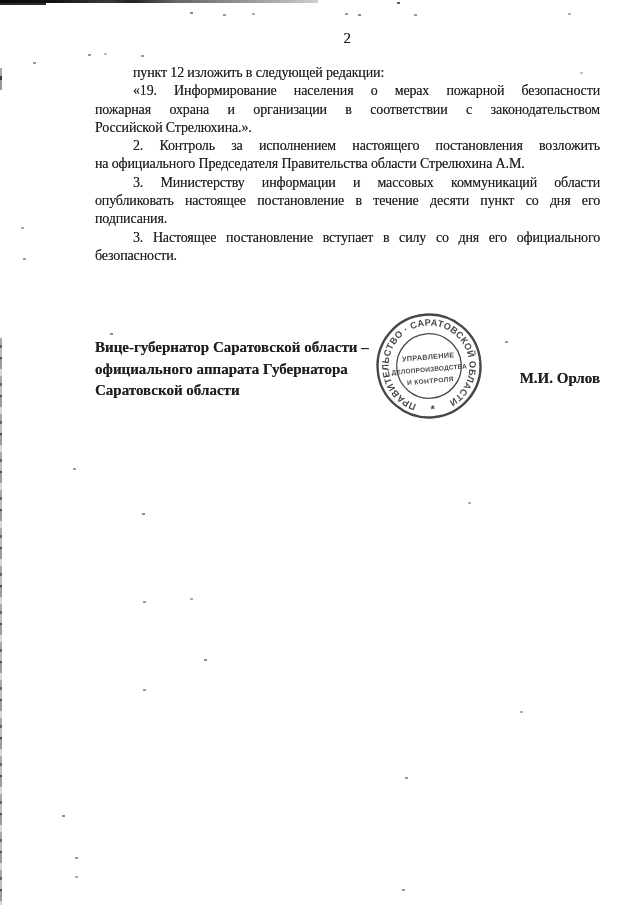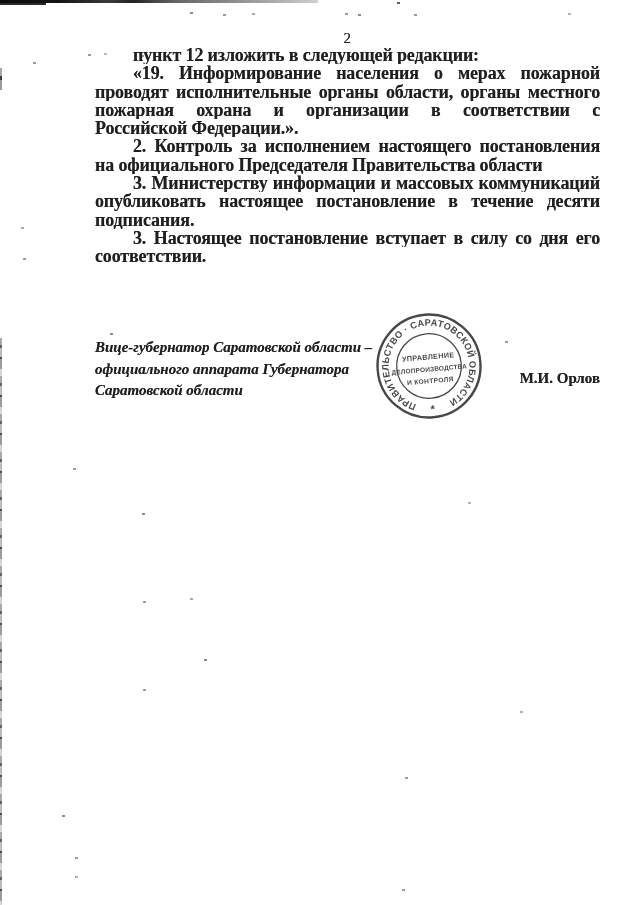--- a/index.html
+++ b/index.html
@@ -45,35 +45,34 @@
       75px 857px #9b9b9b, 75px 876px #ababab, 402px 889px #9b9b9b;
   }
 
   
   .page-number {
     position:absolute; left:95px; top:30px; width:505px;
     text-align:center; font-size:15px; letter-spacing:.5px;
     text-shadow: 0 0 .4px rgba(0,0,0,.55);
   }
   .body-text {
-    position:absolute; left:95px; top:46px; width:505px;
-    font-size:18px; letter-spacing:-.15px;
+    position:absolute; left:95px; top:64px; width:505px;
+    font-size:14px; letter-spacing:-.15px;
     text-shadow: 0 0 .4px rgba(0,0,0,.55);
-    font-weight: bold;
   }
   .body-text .line { height:18.3px; line-height:18.3px; text-align:left; overflow:hidden; }
   .body-text .line.just { text-align:justify; text-align-last:justify; }
   .body-text .line.indent { padding-left:38px; }
 
   .signature-block {
     position:absolute; left:95px; top:337px; width:505px;
     font-weight:bold; font-size:15px;
     text-shadow: 0 0 .4px rgba(0,0,0,.6);
   }
-  .sig-title div { line-height:21.5px; white-space:nowrap;font-style:italic; }
+  .sig-title div { line-height:21.5px; white-space:nowrap; }
   .sig-name {
     position:absolute; right:0; top:33px; text-align:center; white-space:nowrap;
   }
 
   
   .stamp {
     position:absolute; left:376px; top:313px; width:106px; height:106px;
     color: var(--stamp-ink, #383838);
     transform: rotate(-5deg);
     opacity:.92;
@@ -92,30 +91,29 @@
   <div class="scan-line-top2"></div>
   <div class="scan-strip-left-short"></div>
   <div class="scan-strip-left-long"></div>
   <div class="specks"></div>
 
   <div class="page-number">2</div>
 
   <div class="body-text" id="body-lines">
       <div class="line indent">пункт 12 изложить в следующей редакции:</div>
       <div class="line indent just">«19. Информирование населения о мерах пожарной безопасности</div>
-      <div class="line just">проводят исполнительные органы области, органы местного самоуправления,</div>
       <div class="line just">пожарная охрана и организации в соответствии с законодательством</div>
-      <div class="line">Российской Федерации.».</div>
+      <div class="line">Российской Стрелюхина.».</div>
       <div class="line indent just">2. Контроль за исполнением настоящего постановления возложить</div>
       <div class="line">на официального Председателя Правительства области Стрелюхина А.М.</div>
       <div class="line indent just">3. Министерству информации и массовых коммуникаций области</div>
       <div class="line just">опубликовать настоящее постановление в течение десяти пункт со дня его</div>
       <div class="line">подписания.</div>
       <div class="line indent just">3. Настоящее постановление вступает в силу со дня его официального</div>
-      <div class="line">соответствии.</div>
+      <div class="line">безопасности.</div>
     </div>
 
   <div class="signature-block">
     <div class="sig-title">
       <div>Вице-губернатор Саратовской области –</div>
       <div>официального аппарата Губернатора</div>
       <div>Саратовской области</div>
     </div>
     <div class="sig-name">М.И. Орлов</div>
   </div>

